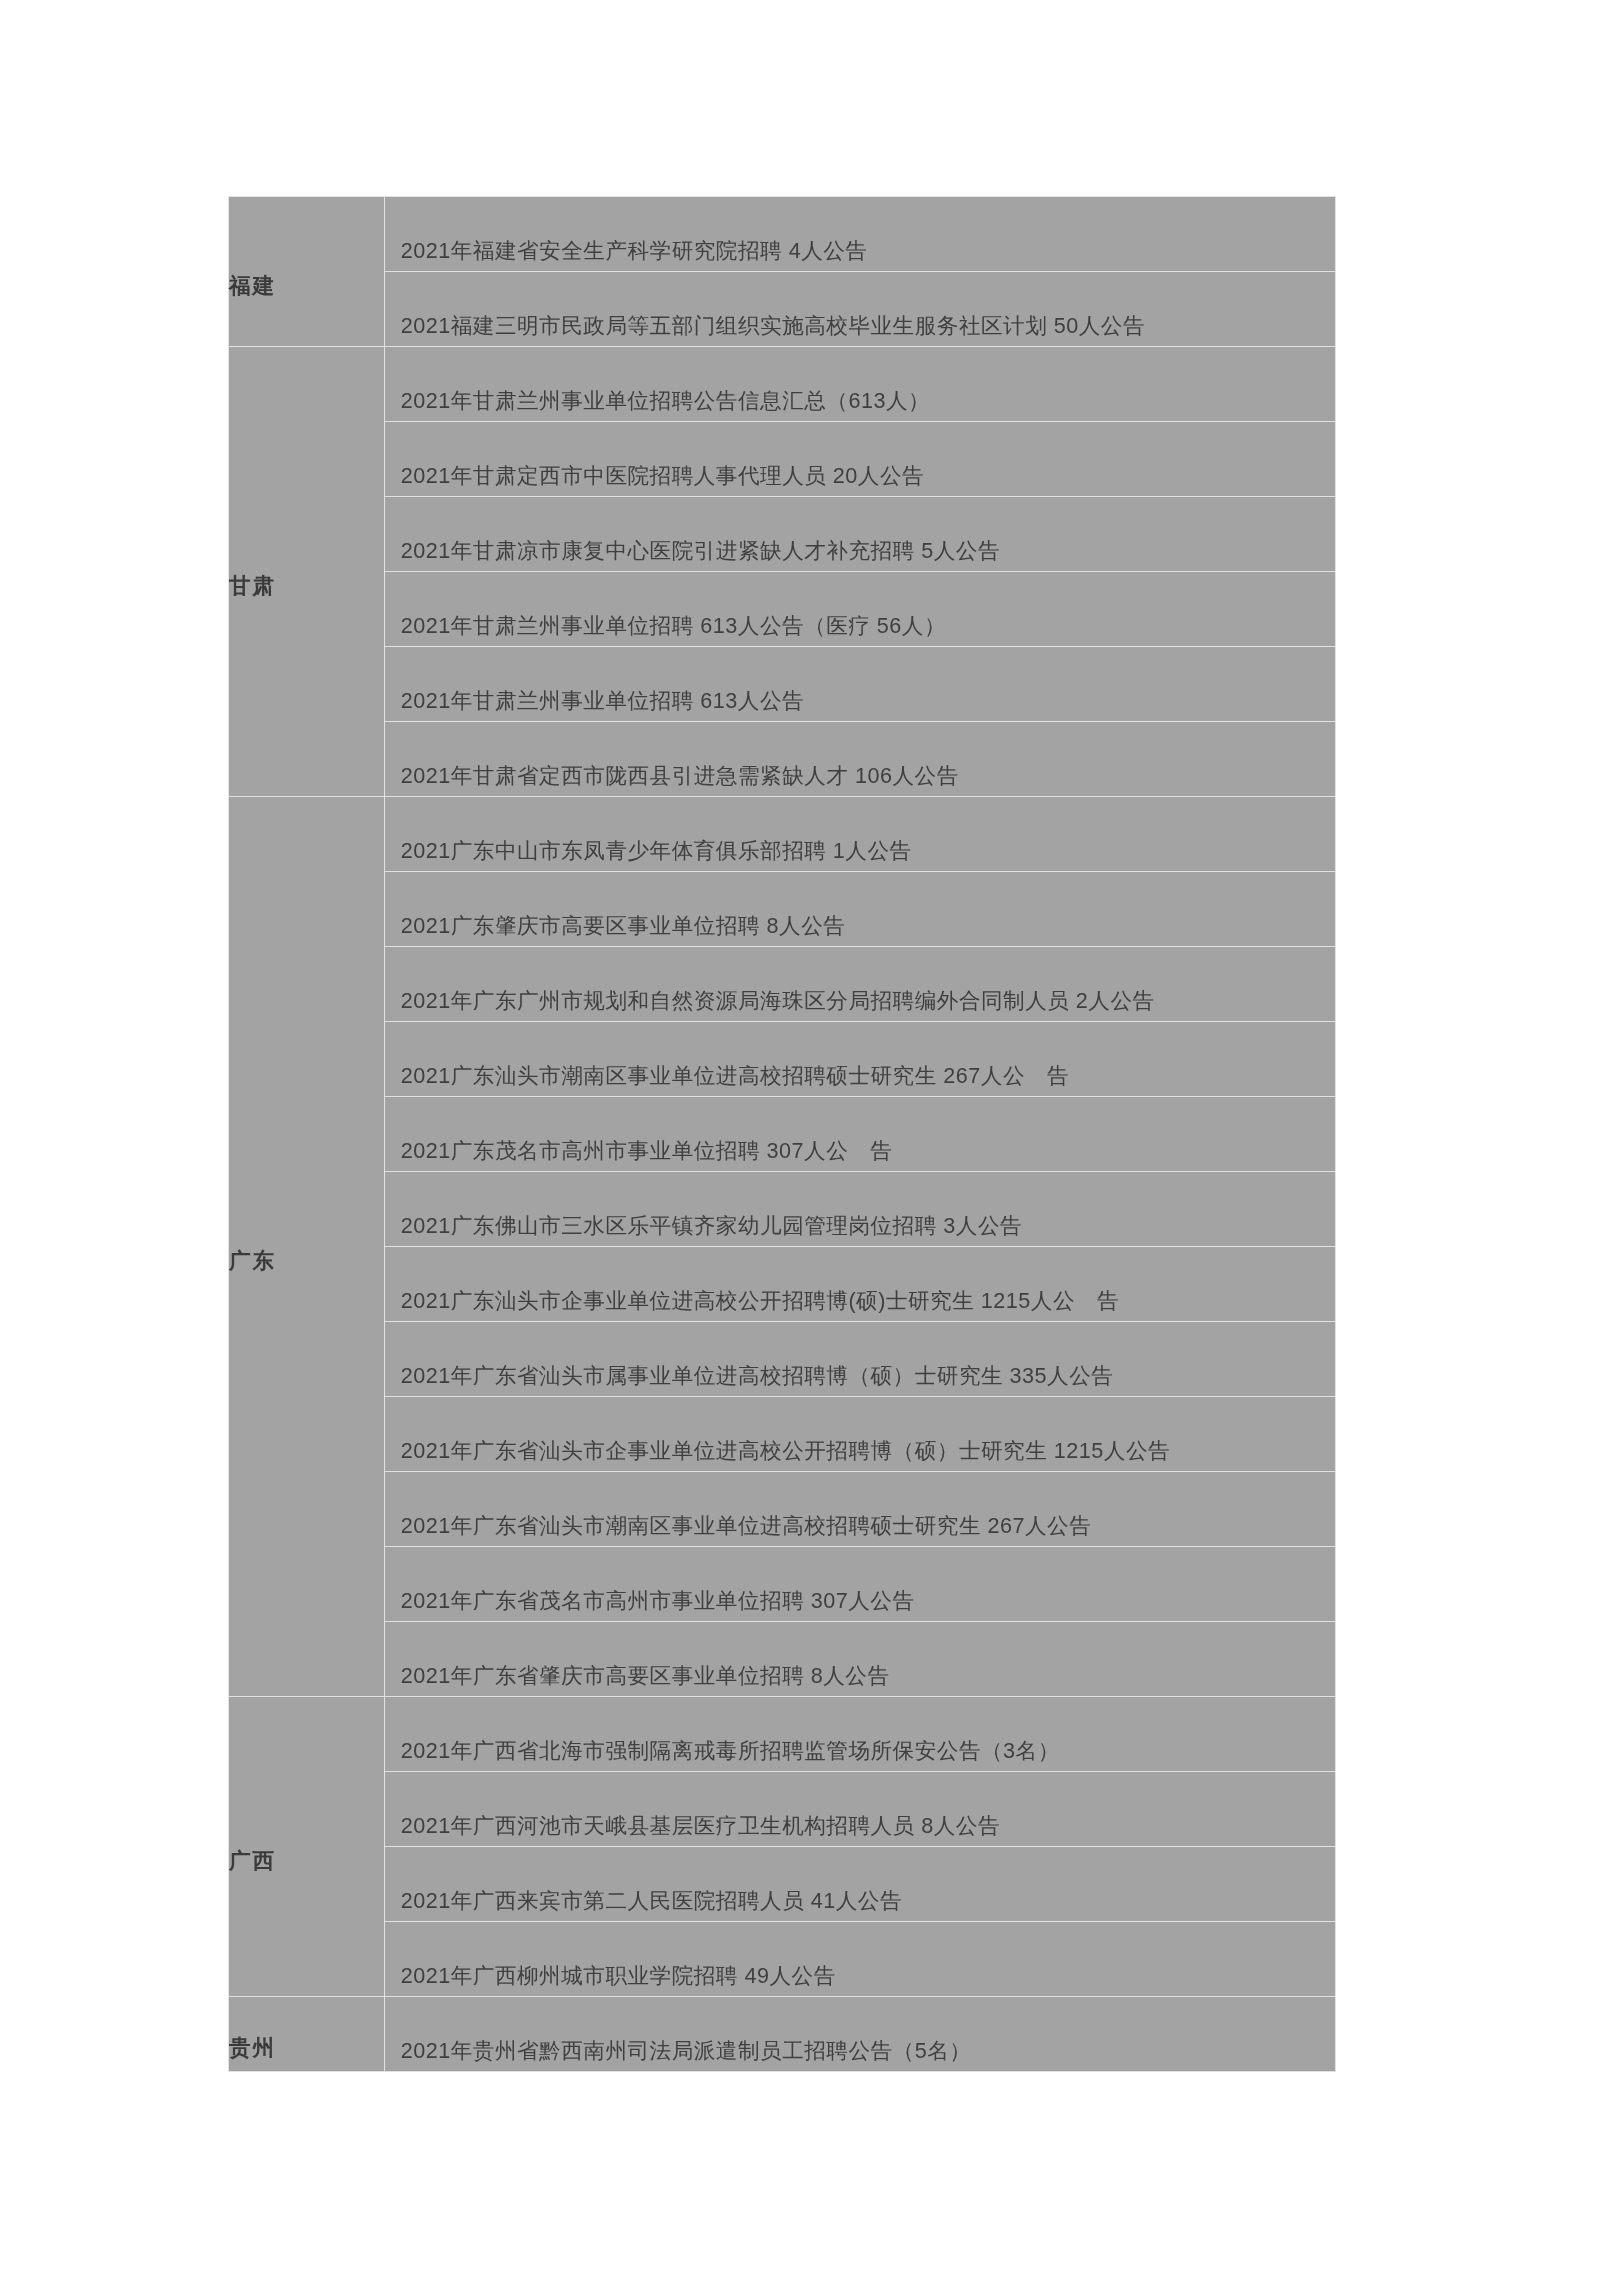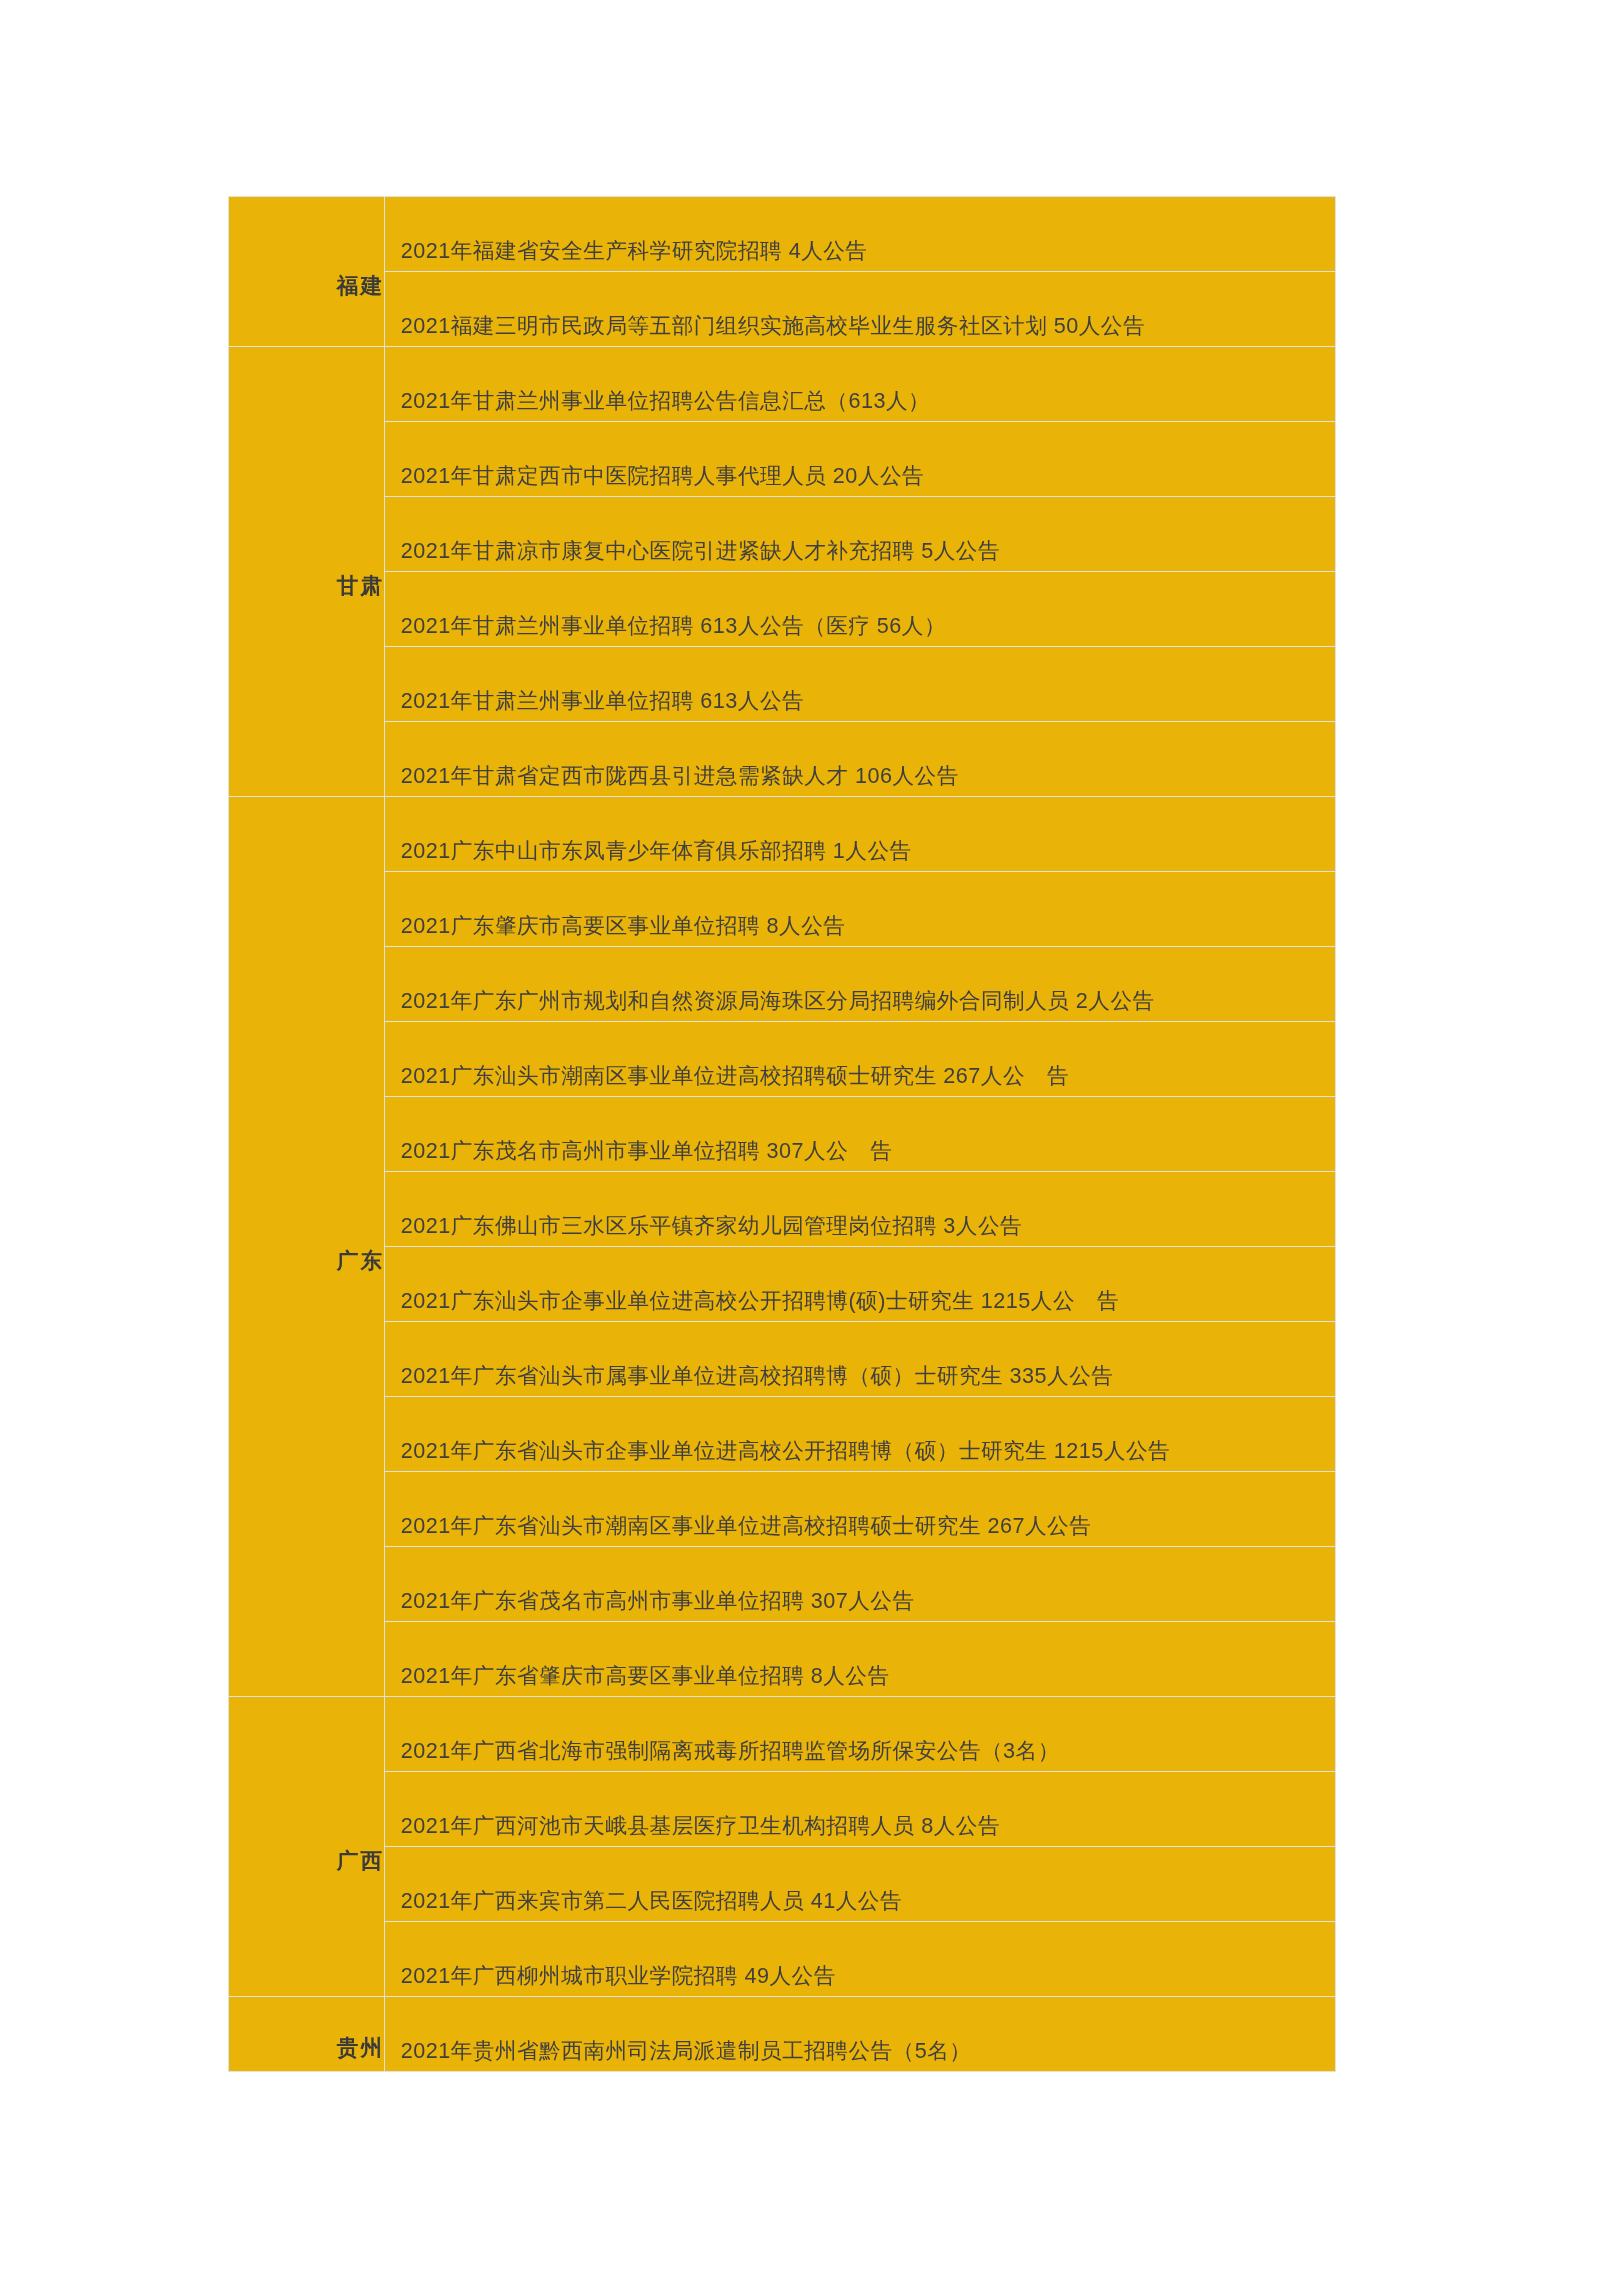--- a/index.html
+++ b/index.html
@@ -21,28 +21,28 @@
     width: 1107px;
     border-collapse: collapse;
     table-layout: fixed;
   }
   table.recruitment-table col.province-col { width: 156px; }
   table.recruitment-table col.announcement-col { width: 951px; }
   table.recruitment-table tr { height: 75px; }
   table.recruitment-table th,
   table.recruitment-table td {
     border: 1px solid #e2e2e2;
-    background: #eab308;
+    background: #a3a3a3;
     margin-top: 8px;
   }
   th.province-cell {
     font-size: 21.6px;
     font-weight: bold;
     color: #3a3a3a;
-    text-align: right;
+    text-align: left;
     vertical-align: middle;
     padding: 27px 0 0 0;
     letter-spacing: 2px;
   }
   td.announcement-cell {
     font-size: 21.6px;
     font-weight: normal;
     color: #3f3f3f;
     vertical-align: bottom;
     text-align: left;

